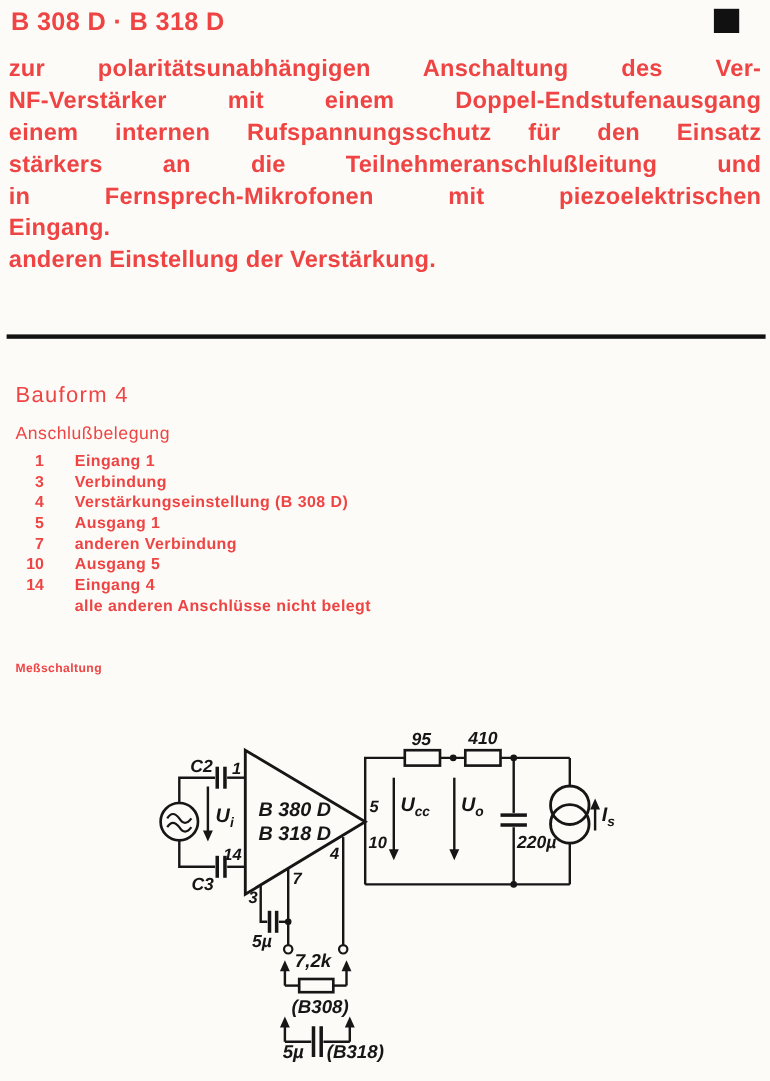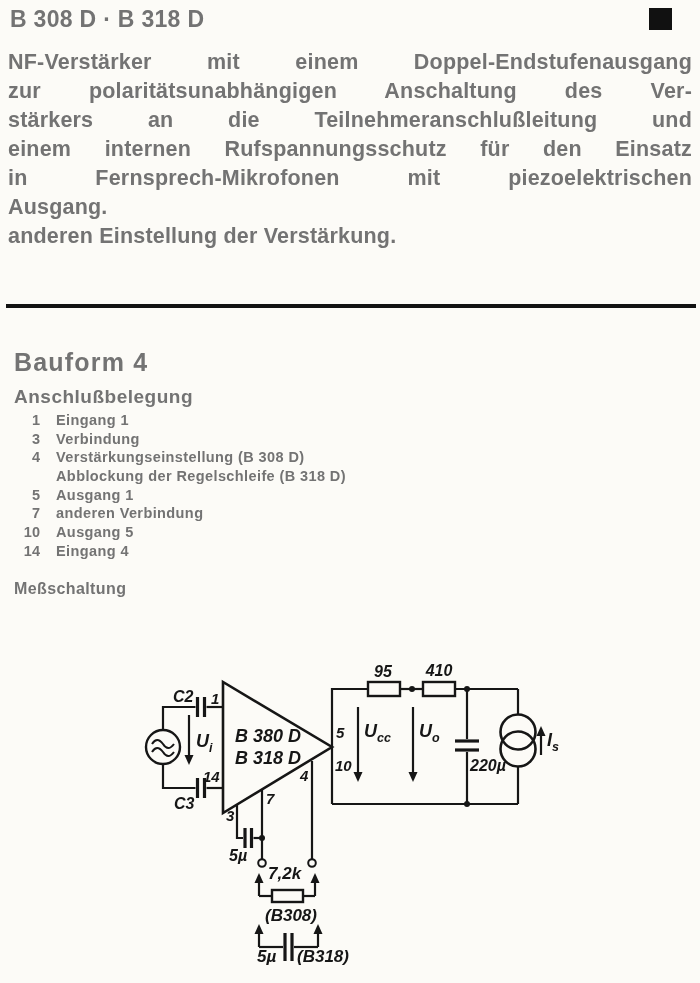--- a/index.html
+++ b/index.html
@@ -1,42 +1,42 @@
 <!DOCTYPE html>
 <html><head>
 <meta charset="utf-8">
 <style>
   html,body{margin:0;padding:0;background:#e8e8e8;}
   .page{
     position:relative;width:700px;height:983px;background:#fcfbf7;
-    font-family:"Liberation Sans",sans-serif;color:#737373;overflow:hidden;
+    font-family:"Liberation Sans",sans-serif;color:#ef4444;overflow:hidden;
   }
   
   .title{
     position:absolute;left:10px;top:6px;font-size:23px;font-weight:bold;
     letter-spacing:0.3px;white-space:nowrap;
   }
   .corner-square{position:absolute;left:649px;top:8px;width:23px;height:22px;background:#111;}
   
   .intro{position:absolute;left:8px;top:50px;width:684px;}
   .jline{
     height:29px;font-size:21.5px;font-weight:bold;letter-spacing:0.2px;
     text-align:justify;text-align-last:justify;overflow:hidden;white-space:nowrap;
   }
   .jline.end{text-align-last:left;}
   .rule{position:absolute;left:6px;top:304px;width:690px;height:4px;background:#121212;}
   
-  .bauform{position:absolute;left:14px;top:348px;font-size:25px;font-weight:700;letter-spacing:1.2px;}
-  .pinout-heading{position:absolute;left:14px;top:386px;font-size:19px;font-weight:bold;letter-spacing:0.5px;}
-  .circuit-heading{position:absolute;left:14px;top:580px;font-size:16px;font-weight:bold;letter-spacing:0.4px;}
+  .bauform{position:absolute;left:14px;top:348px;font-size:20px;font-weight:400;letter-spacing:1.2px;}
+  .pinout-heading{position:absolute;left:14px;top:386px;font-size:16px;font-weight:normal;letter-spacing:0.5px;}
+  .circuit-heading{position:absolute;left:14px;top:602px;font-size:11px;font-weight:bold;letter-spacing:0.4px;}
   
   .pinout{position:absolute;left:0;top:411px;width:500px;font-size:14.5px;font-weight:bold;}
   .pinout .row{display:flex;height:18.7px;line-height:18.7px;}
   .pinout .num{width:40px;text-align:right;}
-  .pinout .label{margin-left:16px;letter-spacing:0.4px;white-space:nowrap;text-align:center;}
+  .pinout .label{margin-left:28px;letter-spacing:0.4px;white-space:nowrap;text-align:center;}
   
   .circuit{position:absolute;left:0;top:645px;}
   .wire{stroke:#161616;stroke-width:2.2;fill:none;}
   .comp{stroke:#161616;stroke-width:2.4;fill:#fcfbf7;}
   .tri{stroke:#161616;stroke-width:2.6;fill:none;}
   .plate{stroke:#161616;stroke-width:3.2;fill:none;}
   .dot{fill:#161616;stroke:none;}
   .term{fill:#fcfbf7;stroke:#161616;stroke-width:2;}
   .ah{fill:#161616;stroke:none;}
   .circuit text{font-family:"Liberation Sans",sans-serif;font-style:italic;font-weight:bold;fill:#161616;}
@@ -48,26 +48,26 @@
 </style>
 </head>
 <body>
 
 <div class="page">
 
   <div class="title">B 308 D · B 318 D</div>
   <div class="corner-square"></div>
 
   <div class="intro">
+    <div class="jline">zur polaritätsunabhängigen Anschaltung des Ver-</div>
     <div class="jline">NF-Verstärker mit einem Doppel-Endstufenausgang</div>
-    <div class="jline">zur polaritätsunabhängigen Anschaltung des Ver-</div>
+    <div class="jline">einem internen Rufspannungsschutz für den Einsatz</div>
     <div class="jline">stärkers an die Teilnehmeranschlußleitung und</div>
-    <div class="jline">einem internen Rufspannungsschutz für den Einsatz</div>
     <div class="jline">in Fernsprech-Mikrofonen mit piezoelektrischen</div>
-    <div class="jline end">Ausgang.</div>
+    <div class="jline end">Eingang.</div>
     <div class="jline end">anderen Einstellung der Verstärkung.</div>
   </div>
 
   <div class="rule"></div>
 
   <div class="bauform">Bauform 4</div>
   <div class="pinout-heading">Anschlußbelegung</div>
 
   <div class="pinout">
     <div class="row">
@@ -76,38 +76,38 @@
     </div>
     <div class="row">
       <span class="num">3</span>
       <span class="label">Verbindung</span>
     </div>
     <div class="row">
       <span class="num">4</span>
       <span class="label">Verstärkungseinstellung (B 308 D)</span>
     </div>
     <div class="row">
-      <span class="num"></span>
-      <span class="label">Abblockung der Regelschleife (B 318 D)</span>
-    </div>
-    <div class="row">
       <span class="num">5</span>
       <span class="label">Ausgang 1</span>
     </div>
     <div class="row">
       <span class="num">7</span>
       <span class="label">anderen Verbindung</span>
     </div>
     <div class="row">
       <span class="num">10</span>
       <span class="label">Ausgang 5</span>
     </div>
     <div class="row">
       <span class="num">14</span>
       <span class="label">Eingang 4</span>
+    </div>
+    <div class="row">
+      <span class="num"></span>
+      <span class="label">alle anderen Anschlüsse nicht belegt</span>
     </div>
   </div>
 
   <div class="circuit-heading">Meßschaltung</div>
 
   <svg class="circuit" width="700" height="338" viewBox="0 0 700 338">
 
     <circle class="comp" cx="163" cy="102" r="17"></circle>
     <path class="wire" d="M152,99 q5,-8 11,0 q5,8 11,0" style="stroke-width:2"></path>
     <path class="wire" d="M152,107 q5,-8 11,0 q5,8 11,0" style="stroke-width:2"></path>

